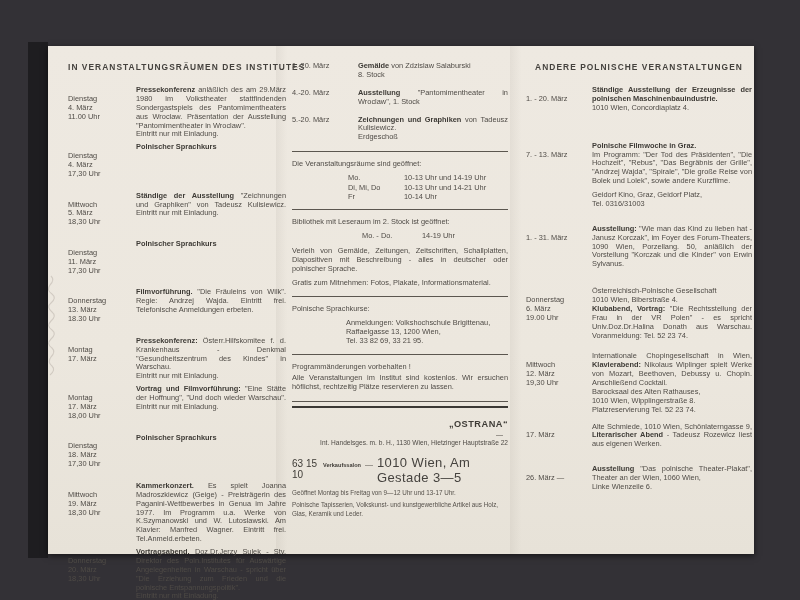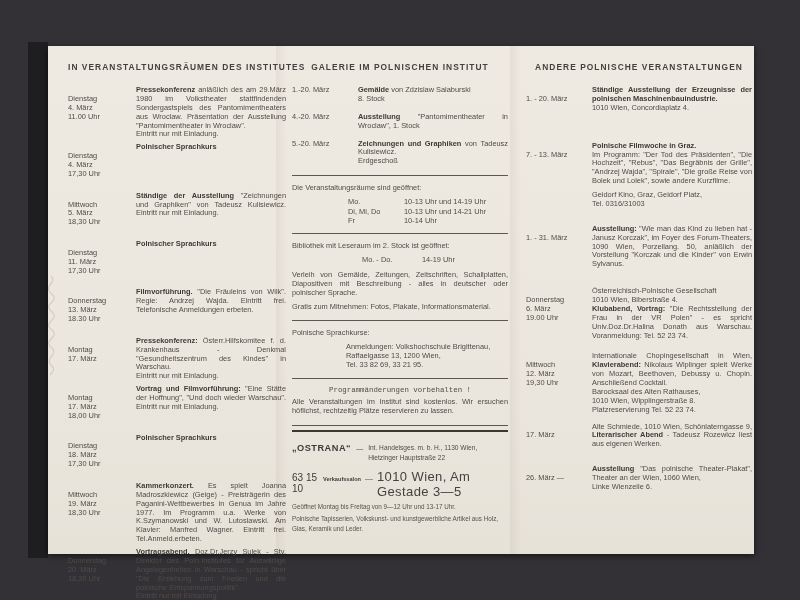--- a/index.html
+++ b/index.html
@@ -54,27 +54,27 @@
   .col-right .e6{margin-bottom:16px;}
 
   .section{border-top:1px solid #5b564f;margin-top:8px;padding-top:7px;font-size:7.4px;line-height:1.25;}
   .sec-head{margin-bottom:5px;}
   .hrow{display:flex;margin-left:56px;}
   .hrow .hlabel{width:56px;flex-shrink:0;}
   .lib-row{display:flex;margin-left:70px;margin-bottom:4px;}
   .lib-row .hlabel{width:60px;flex-shrink:0;}
   .para{text-align:justify;margin-top:5px;}
   .course-text{margin-left:54px;margin-top:2px;}
-  .notice1{text-align:center;margin-bottom:2px;font-family:Liberation Mono, monospace;}
+  .notice1{text-align:left;margin-bottom:2px;}
   .notice2{text-align:justify;}
 
   .ostrana-sep{margin-top:10px;border-top:1px solid #5b564f;}
   .ostrana-sep .thick{border-top:2px solid #3b3834;margin-top:4px;}
   .ostrana{padding-top:11px;}
-  .o-row1{display:flex;align-items:flex-start;}
+  .o-row1{display:flex;align-items:flex-end;flex-direction:column;}
   .o-name{font-size:9.2px;font-weight:bold;letter-spacing:.5px;color:#3e3b36;}
   .o-dash{font-size:7px;margin:2px 5px 0 5px;}
   .o-desc{font-size:6.6px;line-height:1.4;flex:1;}
   .o-row2{display:flex;align-items:baseline;margin-top:7px;}
   .o-phone{font-size:10px;font-weight:normal;color:#3e3b36;}
   .o-salon{font-size:5.6px;font-weight:bold;margin-left:3px;color:#3e3b36;}
   .o-dash2{font-size:8px;margin:0 4px;}
   .o-addr{font-size:13px;letter-spacing:.4px;color:#45423e;}
   .o-small{font-size:6.3px;line-height:1.5;margin-top:3px;text-align:left;color:#55504a;}
 </style>
@@ -153,21 +153,20 @@
       <div class="edate">
         <div>Donnerstag</div><div>20. März</div><div>18,30 Uhr</div>
       </div>
       <div class="ebody"><span class="b">Vortragsabend. </span><span>Doz.Dr.Jerzy Sulek - Stv. Direktor des Poln.Institutes für Auswärtige Angelegenheiten in Warschau - spricht über "Die Erziehung zum Frieden und die polnische Entspannungspolitik".
 Eintritt nur mit Einladung.</span></div>
     </div>
 
   </div>
 
   <div class="col col-mid">
-    <div class="col-title">GALERIE IM POLNISCHEN INSTITUT</div>
 
     <div class="event">
       <div class="edate">1.-20. März</div>
       <div class="ebody"><span class="b">Gemälde </span><span>von Zdzislaw Salaburski
 8. Stock</span></div>
     </div>
     <div class="event">
       <div class="edate">4.-20. März</div>
       <div class="ebody"><span class="b">Ausstellung </span><span>"Pantomimentheater in Wroclaw", 1. Stock</span></div>
     </div>

